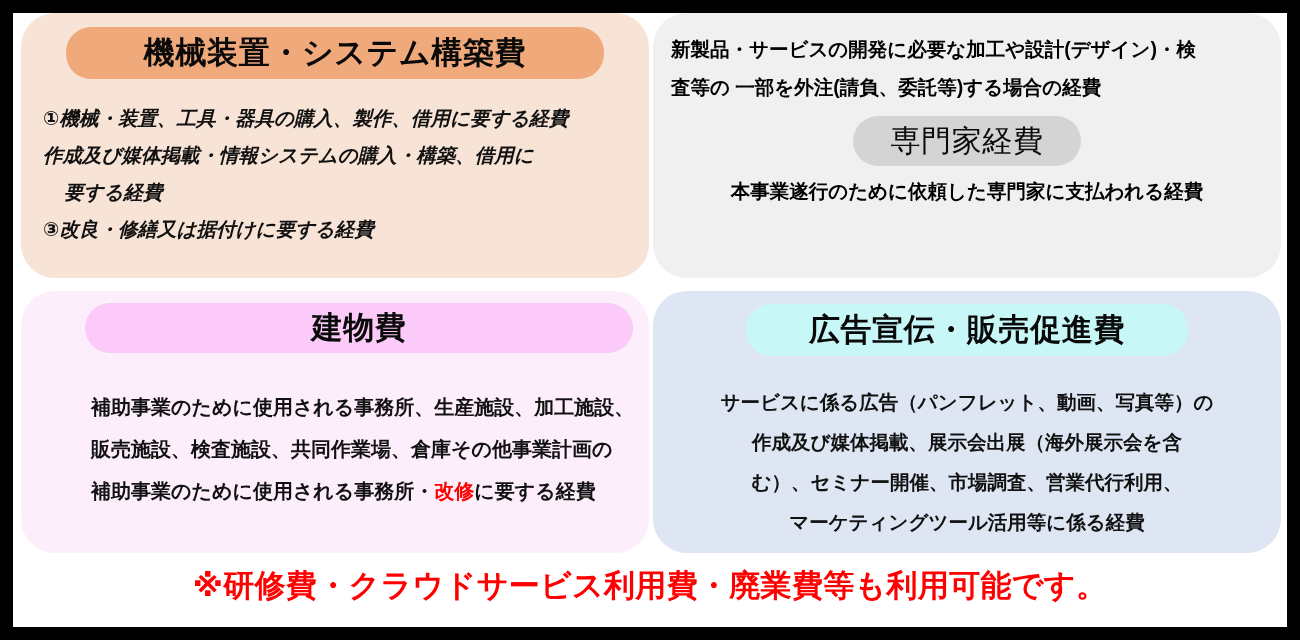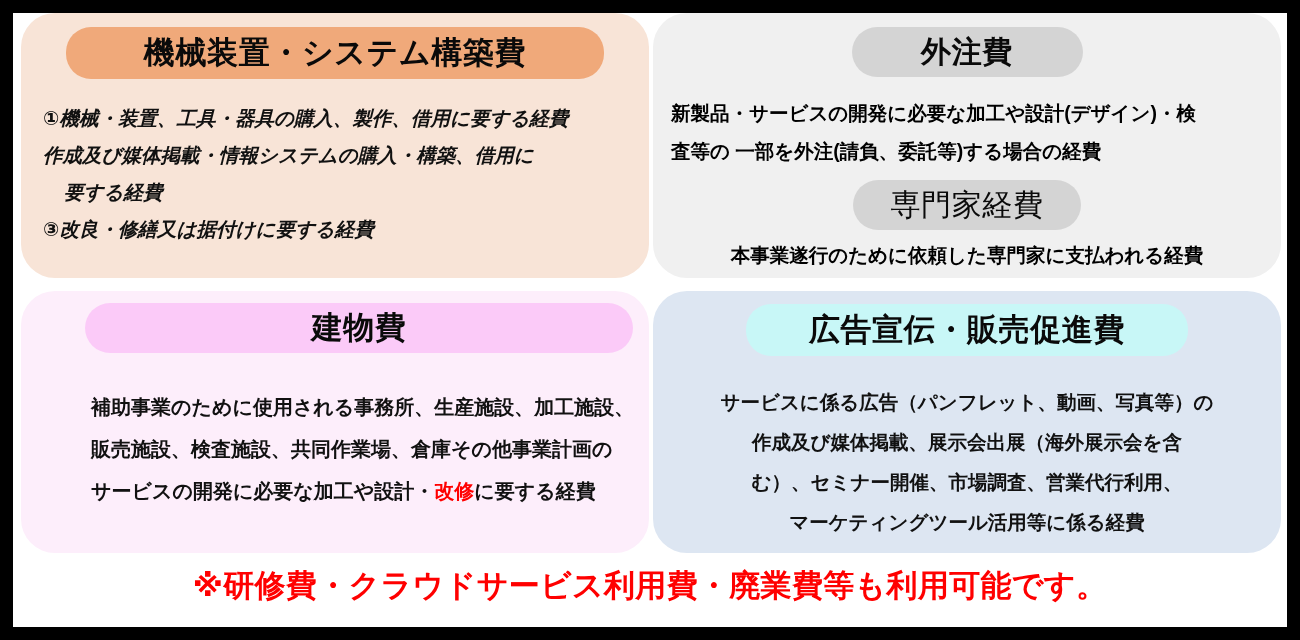--- a/index.html
+++ b/index.html
@@ -194,35 +194,34 @@
         <div class="pill">機械装置・システム構築費</div>
         <div class="body-text">
           <span class="ln">①機械・装置、工具・器具の購入、製作、借用に要する経費</span>
           <span class="ln">作成及び媒体掲載・情報システムの購入・構築、借用に</span>
           <span class="ln indent">要する経費</span>
           <span class="ln">③改良・修繕又は据付けに要する経費</span>
         </div>
       </div>
 
       <div class="panel p-outsourcing">
-        <div class="pill pill-a">外注費</div>
         <div class="body-a">
           <span class="ln">新製品・サービスの開発に必要な加工や設計(デザイン)・検</span>
           <span class="ln">査等の 一部を外注(請負、委託等)する場合の経費</span>
         </div>
         <div class="pill pill-b">専門家経費</div>
         <div class="body-b">本事業遂行のために依頼した専門家に支払われる経費</div>
       </div>
 
       <div class="panel p-building">
         <div class="pill">建物費</div>
         <div class="body-text">
           <span class="ln">補助事業のために使用される事務所、生産施設、加工施設、</span>
           <span class="ln">販売施設、検査施設、共同作業場、倉庫その他事業計画の</span>
-          <span class="ln"><span>サービスの開発に必要な加工や設計・</span><span class="hl-red">改修</span><span>に要する経費</span></span>
+          <span class="ln"><span>補助事業のために使用される事務所・</span><span class="hl-red">改修</span><span>に要する経費</span></span>
         </div>
       </div>
 
       <div class="panel p-advert">
         <div class="pill">広告宣伝・販売促進費</div>
         <div class="body-text">
           <span class="ln">サービスに係る広告（パンフレット、動画、写真等）の</span>
           <span class="ln">作成及び媒体掲載、展示会出展（海外展示会を含</span>
           <span class="ln">む）、セミナー開催、市場調査、営業代行利用、</span>
           <span class="ln">マーケティングツール活用等に係る経費</span>

